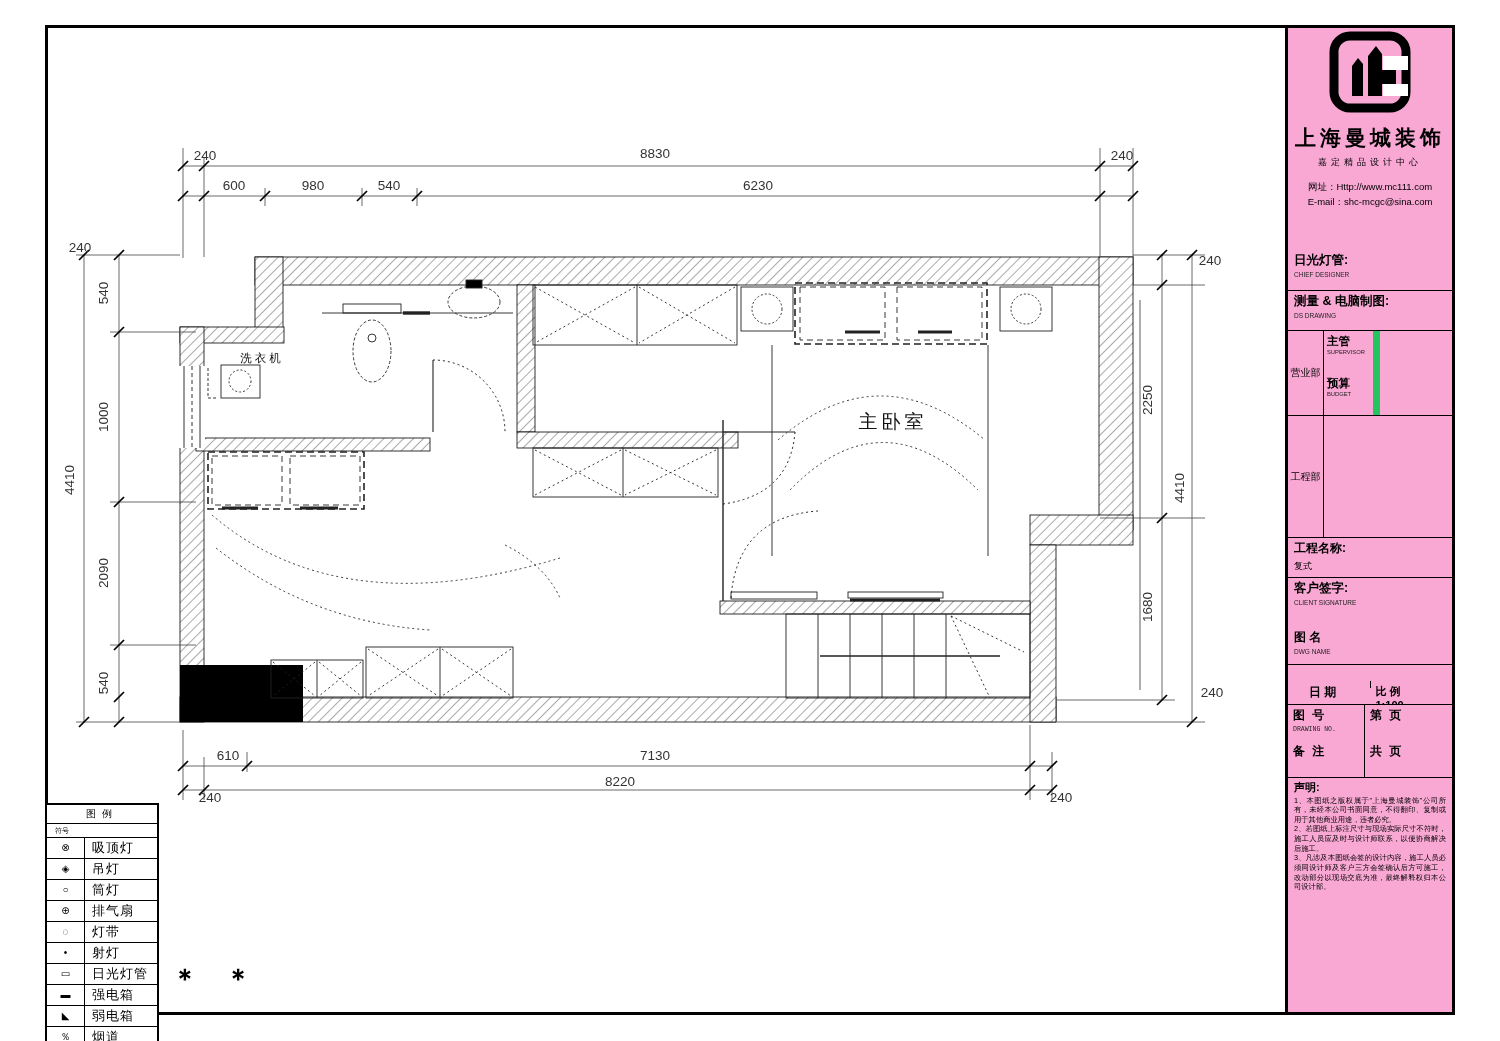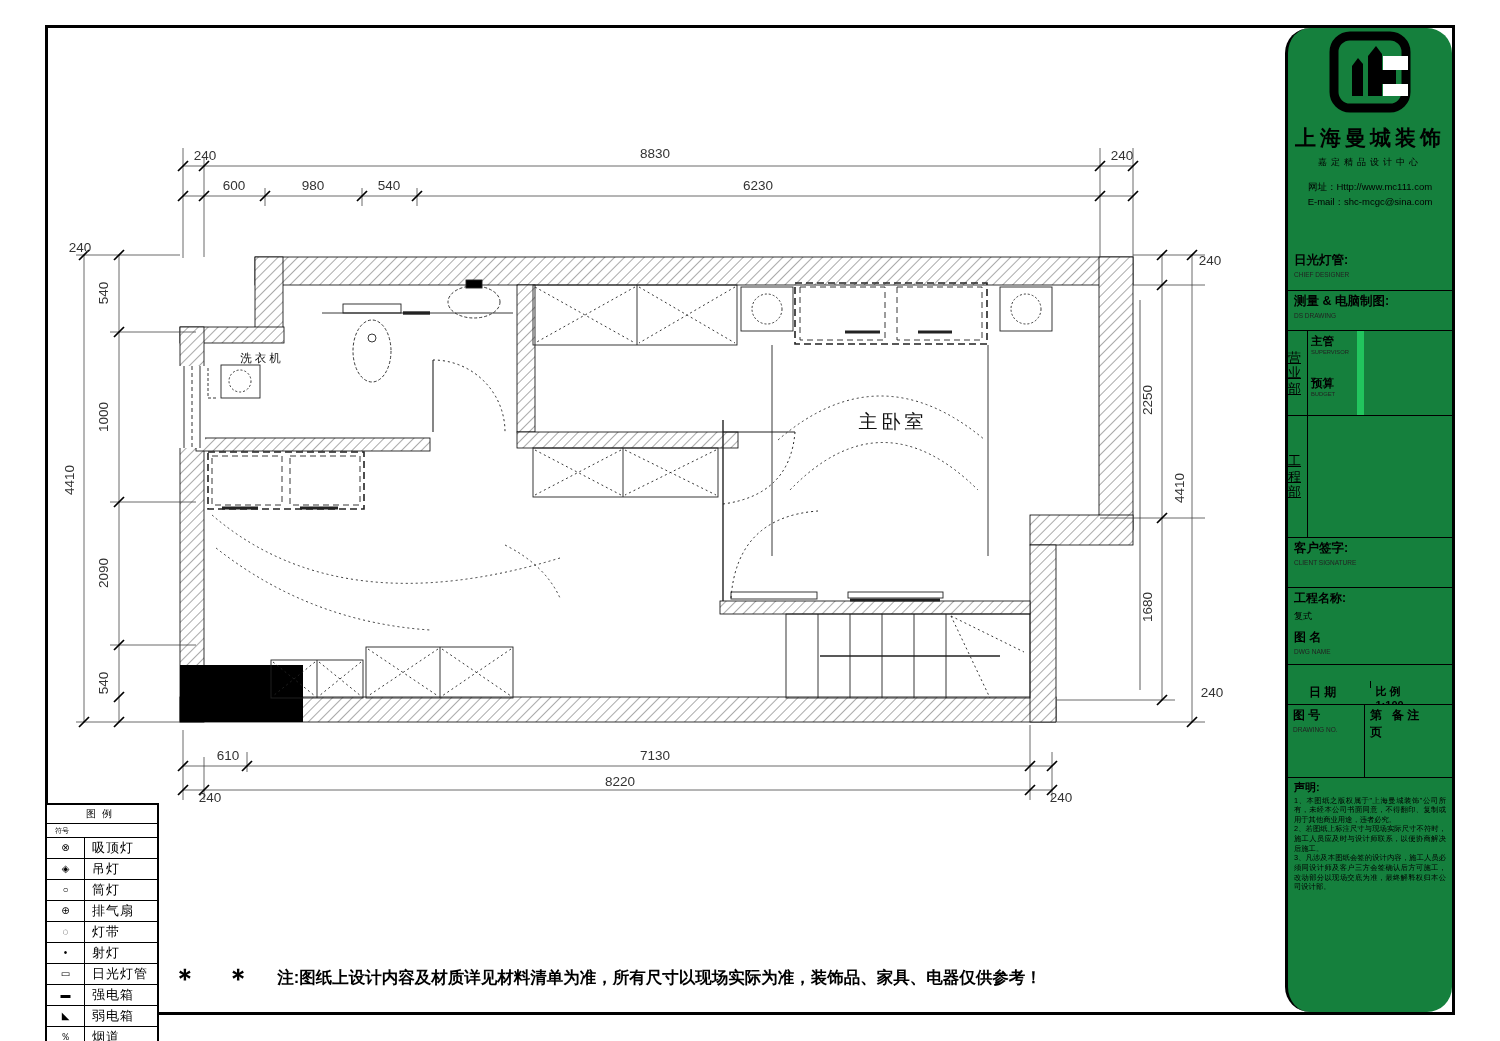--- a/index.html
+++ b/index.html
@@ -2,47 +2,47 @@
 <html><head>
 <meta charset="utf-8">
 <style>
   html,body{margin:0;padding:0;background:#fff;width:1500px;height:1041px;
     font-family:"Liberation Sans","DejaVu Sans",sans-serif;color:#000;}
   #page{position:relative;width:1500px;height:1041px;overflow:hidden;background:#fff;}
   .sheet{position:absolute;left:45px;top:25px;width:1410px;height:990px;border:3px solid #000;box-sizing:border-box;}
   #plansvg{position:absolute;left:0;top:0;width:1500px;height:1041px;}
 
   
-  .tb{position:absolute;left:1285px;top:28px;width:167px;height:984px;border-left:3px solid #000;box-sizing:border-box;background:#15803d;font-size:11px;border-radius:25px;}
+  .tb{position:absolute;left:1285px;top:28px;width:167px;height:984px;border-left:3px solid #000;box-sizing:border-box;background:#f9a8d4;font-size:11px;}
   .tb .sec{box-sizing:border-box;padding:2px 6px;overflow:hidden;}
   .bt{border-top:1.5px solid #000;}
   .logo-wrap{text-align:center;padding-top:14px;height:222px;box-sizing:border-box;}
   .brand{font-size:21px;font-weight:bold;letter-spacing:4px;margin-top:8px;white-space:nowrap;}
   .brand-sub{font-size:9px;letter-spacing:4px;margin-top:4px;}
   .contact{font-size:9.5px;margin-top:10px;text-align:center;line-height:1.6;}
   .store{height:67px;font-size:9px;line-height:1.5;}
   .store b{font-size:10.5px;}
   .fld{font-weight:bold;font-size:12.5px;}
   .fld-en{font-size:6.5px;color:#222;margin-top:2px;}
   .sec.h40{height:40px}.sec.h42{height:42px}.sec.h37{height:37px}
   .dept{height:206px;padding:0;display:flex;}
-  .dept .vlab{width:20px;border-right:1px solid #000;display:flex;flex-direction:column;justify-content:center;align-items:center;font-size:13px;line-height:1.2;box-sizing:border-box;text-decoration:underline;}
+  .dept .vlab{width:36px;border-right:1px solid #000;display:flex;flex-direction:column;justify-content:center;align-items:center;font-size:10px;line-height:1.2;box-sizing:border-box;}
   .dept .col{flex:1;display:flex;flex-direction:column;}
   .dept .grp{display:flex;box-sizing:border-box;}
   .dept .grp+.grp{border-top:1px solid #000;}
   .dcell{width:56px;border-right:7px solid #22c55e;box-sizing:border-box;padding:3px 2px 0 3px;}
   .dcell .cn{font-size:11.5px;font-weight:bold;white-space:nowrap;}
   .dcell .en{font-size:5.8px;color:#222;}
   .sign{height:50px;}
   .projname{height:40px;}
   .projname .val{font-size:9px;margin-top:3px;}
   .rowsplit{display:flex;padding:0;height:40px;}
   .rowsplit>div{flex:1;padding:3px 5px;box-sizing:border-box;}
   .rowsplit>div+div{border-left:1px solid #000;}
-  .norow{height:73px;padding:0;display:flex;flex-direction:row;}
+  .norow{height:73px;padding:0;display:flex;flex-direction:column;font-family:Liberation Mono, monospace;}
   .norow .r{flex:1;display:flex;}
   .norow .r>div{padding:2px 5px;box-sizing:border-box;}
   .norow .r>.c1{width:76px;}
   .norow .r>.c2{flex:1;border-left:1px solid #000;}
   .stmt{height:123px;font-size:7.3px;line-height:1.32;text-align:justify;}
   .stmt .t{font-weight:bold;font-size:11px;margin-bottom:1px;}
 
   
   .legend{position:absolute;left:45px;top:803px;width:114px;background:#fff;border:2px solid #000;box-sizing:border-box;font-size:8px;}
   .lg-h{height:18px;border-bottom:1px solid #000;text-align:center;font-size:10px;letter-spacing:6px;line-height:18px;}
@@ -370,28 +370,28 @@
           </div>
         </div>
         <div class="grp" style="height:122px">
           <div class="vlab">
               <span>工程部</span>
             </div>
         </div>
       </div>
     </div>
 
+    <div class="sec projname bt">
+      <div class="fld" style="font-size:12px">工程名称:</div>
+      <div class="val">复式</div>
+    </div>
+
     <div class="sec sign bt">
       <div class="fld">客户签字:</div>
       <div class="fld-en">CLIENT SIGNATURE</div>
-    </div>
-
-    <div class="sec projname bt">
-      <div class="fld" style="font-size:12px">工程名称:</div>
-      <div class="val">复式</div>
     </div>
     <div class="sec h37">
       <div class="fld" style="font-size:12px">图  名</div>
       <div class="fld-en">DWG NAME</div>
     </div>
 
     <div class="sec rowsplit bt" style="padding:16px">
       <div>
         <div class="fld" style="font-size:12px">日  期</div>
         <div class="fld-en">DATE</div>
@@ -472,15 +472,14 @@
       <div class="lg-name">弱电箱</div>
     </div>
     <div class="lg-row">
       <div class="lg-sym">％</div>
       <div class="lg-name">烟道</div>
     </div>
   </div>
 
   <div class="note">
     <span class="stars">＊ ＊</span>
-    <span class="txt">注:图纸上设计内容及材质详见材料清单为准，所有尺寸以现场实际为准，装饰品、家具、电器仅供参考！</span>
   </div>
 </div>
 
 </body></html>

